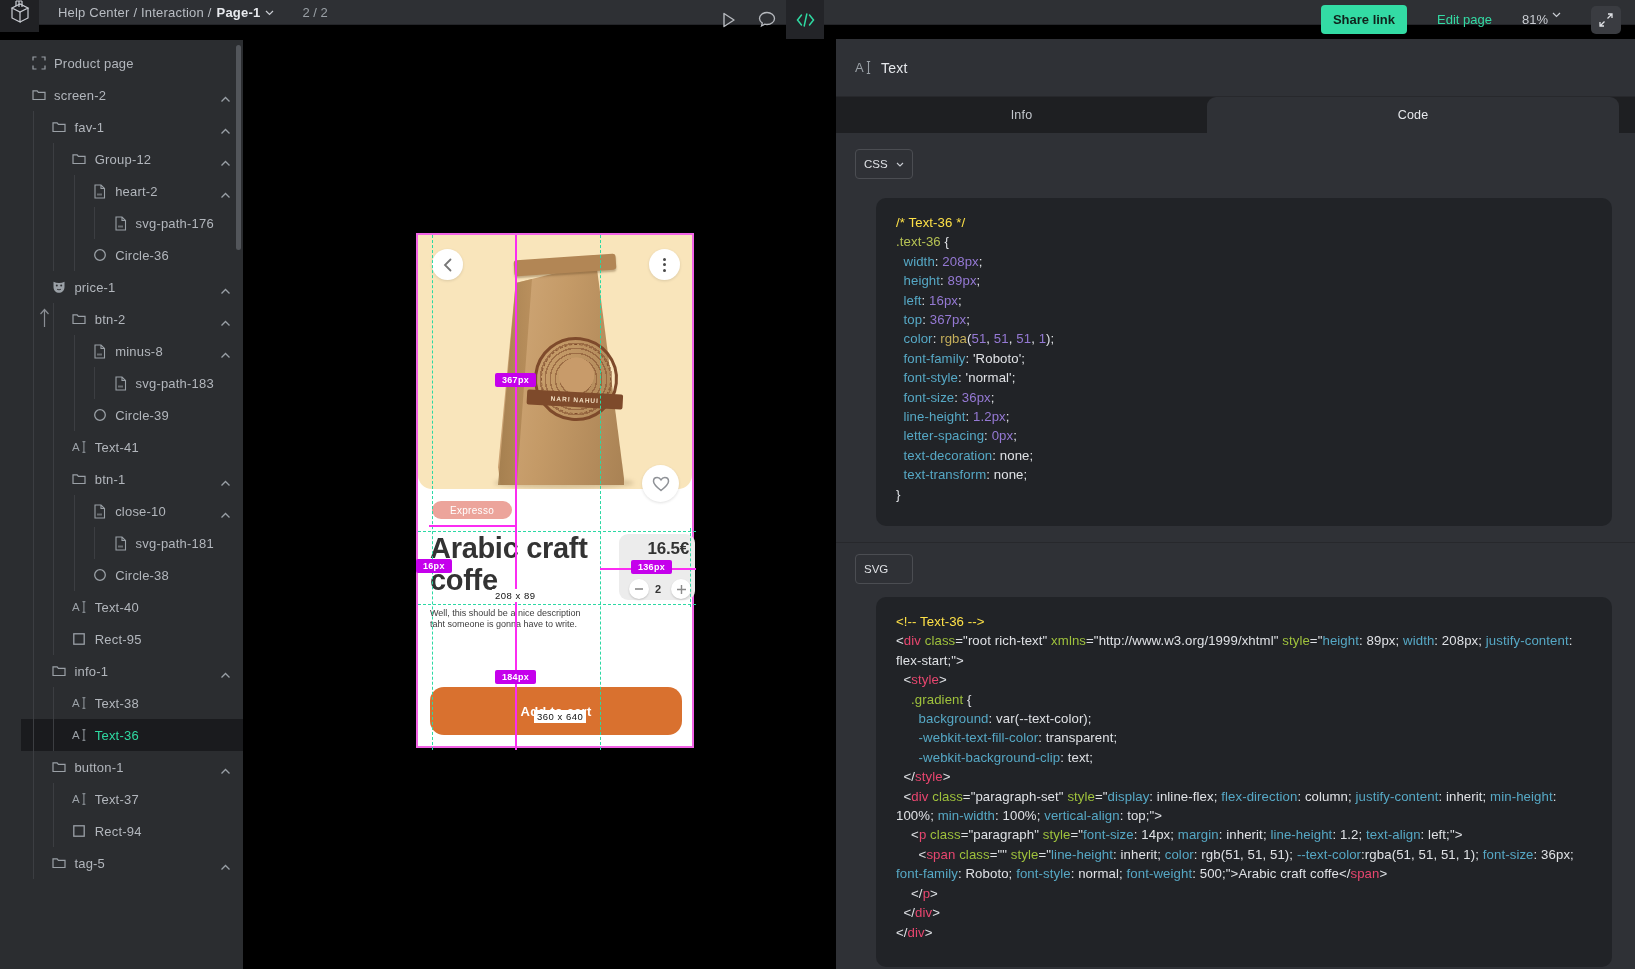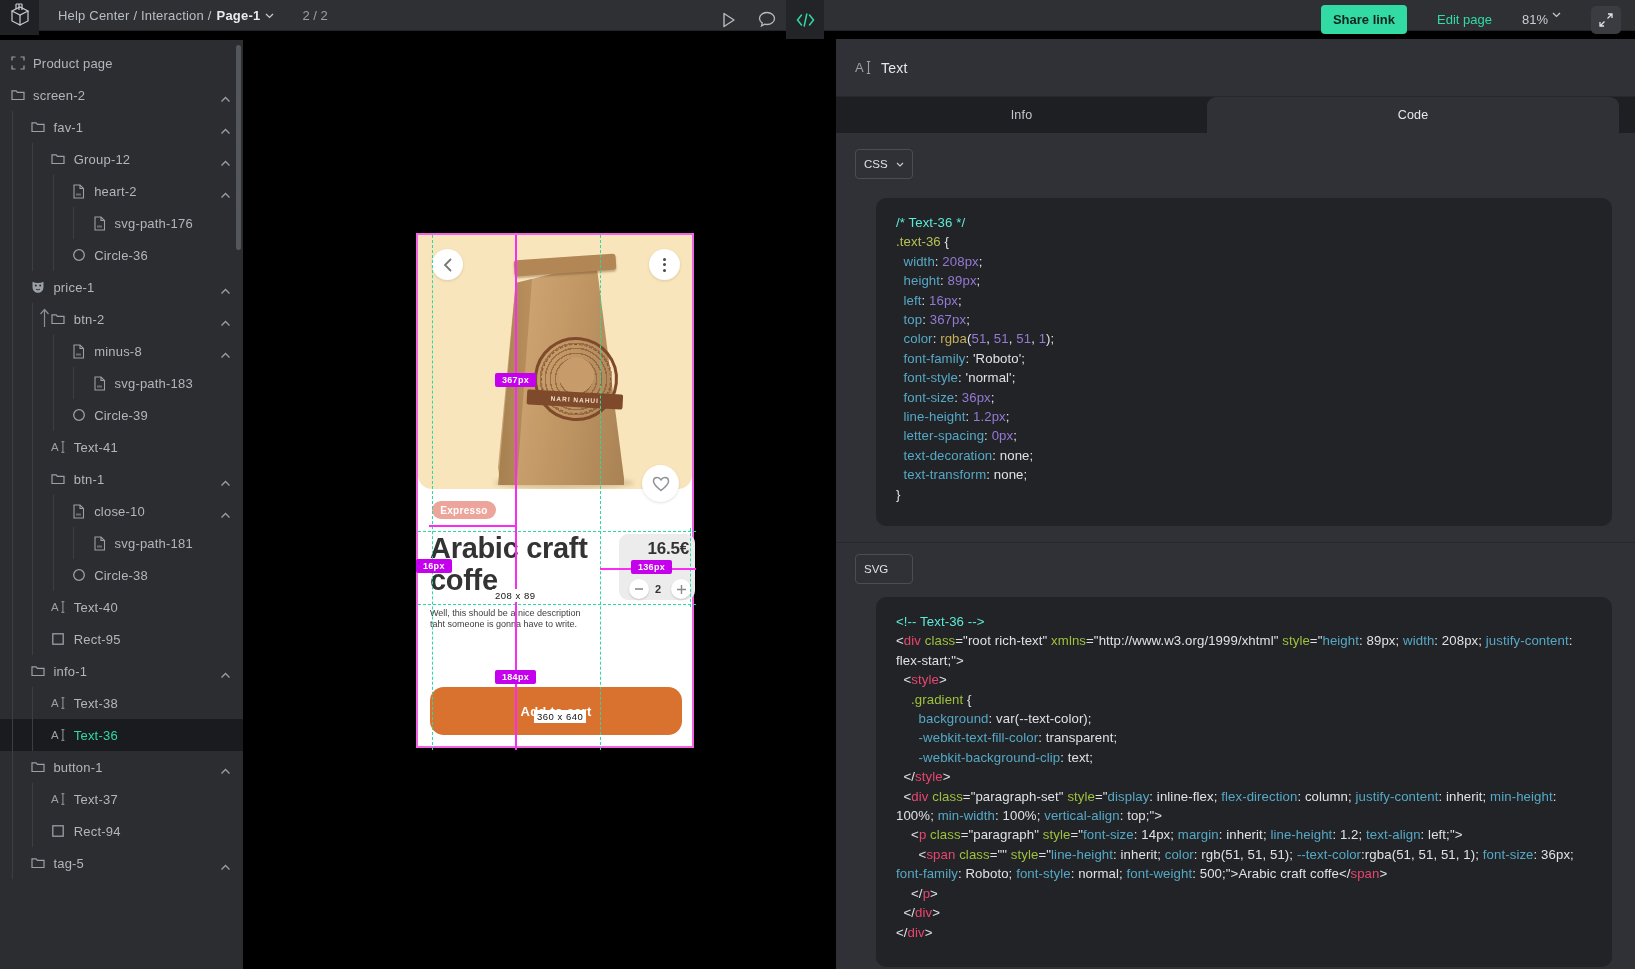--- a/index.html
+++ b/index.html
@@ -1,37 +1,37 @@
 <!DOCTYPE html>
 <html><head>
 <meta charset="utf-8">
 <style>
   * { margin:0; padding:0; box-sizing:border-box; }
   html,body { width:1635px; height:969px; overflow:hidden; background:#000; font-family:"Liberation Sans", sans-serif; }
   .app { position:relative; width:1635px; height:969px; }
 
   
-  .topbar { position:absolute; left:0; top:0; width:1635px; height:31px; background:#2e3034; border-bottom:1px solid #232428; display:flex; align-items:center; z-index:30; }
+  .topbar { position:absolute; left:0; top:0; width:1635px; height:25px; background:#2e3034; border-bottom:1px solid #232428; display:flex; align-items:center; z-index:30; }
   .logo-box { width:39px; height:39px; background:#202124; display:flex; align-items:center; justify-content:center; flex:none; }
   .crumb { margin-left:19px; font-size:13px; color:#b9bdc3; letter-spacing:.2px; display:flex; align-items:center; gap:5px; }
   .crumb .cur { color:#e8eaee; font-weight:bold; }
   .crumb svg { margin-top:2px; }
   .pageind { margin-left:28px; font-size:13px; color:#9aa0a6; }
   .tool-icons { position:absolute; left:710px; top:0; height:39px; display:flex; align-items:center; }
   .tool-btn { width:38px; height:39px; display:flex; align-items:center; justify-content:center; }
   .tool-btn.active { background:#232428; }
   .tb-right { position:absolute; right:14px; top:0; height:39px; display:flex; align-items:center; gap:30px; }
   .share-btn { background:#33dba4; color:#10231c; font-size:13px; font-weight:bold; padding:7px 12px; border-radius:4px; border:none; cursor:pointer; }
   .edit-link { color:#33dba4; font-size:13px; }
   .zoom-ctl { color:#c9ccd2; font-size:13px; display:flex; align-items:flex-start; gap:4px; }
   .fs-btn { width:30px; height:28px; background:#3a3c41; border-radius:5px; display:flex; align-items:center; justify-content:center; }
 
   
   .sidebar { position:absolute; left:0; top:40px; width:243px; height:929px; background:#2b2d30; overflow:hidden; }
-  .tree { padding-top:7px; position:relative; }
+  .tree { padding-top:7px; position:relative;padding-left:21px; }
   .trow { height:32px; display:flex; align-items:center; padding-left:8px; position:relative; }
   .trow.sel { background:#1a1b1e; }
   .trow.sel .tlabel { color:#2fd9a2; }
   .ind { width:16.4px; height:32px; flex:none; border-left:1px solid #3c3e42; margin-left:4px; }
   .ticon { width:15px; height:15px; flex:none; margin:0 8px 0 2px; display:flex; align-items:center; justify-content:center; }
   .tlabel { font-size:13px; color:#b2b6bc; letter-spacing:.2px; white-space:nowrap; }
   .chev { position:absolute; right:12px; top:10px; }
   .mask-arrow { position:absolute; left:39px; top:268px; }
   .side-scroll { position:absolute; right:2px; top:5px; width:5px; height:205px; background:#53565b; border-radius:3px; }
 
@@ -49,21 +49,21 @@
   
   .bag { position:absolute; left:58px; top:10px; width:170px; height:242px; }
   .bag-shadow { position:absolute; left:18px; bottom:-2px; width:140px; height:12px; background:rgba(120,90,50,.25); border-radius:50%; filter:blur(2px); }
   .bag-body { position:absolute; left:22px; top:18px; width:126px; height:222px; background:linear-gradient(100deg,#d3ab7c 0%,#c49a67 45%,#a98254 100%); clip-path:polygon(14% 9%, 78% 0%, 100% 97%, 100% 100%, 2% 100%, 0% 92%); }
   .bag-side { position:absolute; left:22px; top:34px; width:34px; height:206px; background:linear-gradient(90deg,#9c7747,#b58b58); clip-path:polygon(52% 2%, 100% 0%, 55% 100%, 0% 100%); opacity:.8; }
   .bag-fold { position:absolute; left:38px; top:12px; width:102px; height:16px; background:#b28655; transform:rotate(-4deg); border-radius:3px; box-shadow:0 2px 2px rgba(90,60,30,.35); }
   .stamp { position:absolute; left:58px; top:92px; width:84px; height:84px; border:3px solid #7e4a2b; border-radius:50%; background:radial-gradient(circle at 50% 45%, #c89b6a 0 30%, transparent 31%), repeating-radial-gradient(circle, rgba(126,74,43,.55) 0 1.5px, transparent 1.5px 5px); transform:rotate(6deg); }
   .stamp::before { content:""; position:absolute; inset:4px; border:1.5px dashed #7e4a2b; border-radius:50%; }
   .stamp-banner { position:absolute; left:-8px; top:52px; width:96px; height:15px; background:#7e4a2b; color:#f3dfc2; font-size:6.5px; font-weight:bold; letter-spacing:1px; display:flex; align-items:center; justify-content:center; border-radius:2px; transform:rotate(-3deg); }
 
-  .tag-pill { position:absolute; left:14px; top:266px; width:64px; height:18px; background:#eca49b; color:#fff; font-size:10px; font-weight:bold; border-radius:9px; display:flex; align-items:center; justify-content:center; letter-spacing:.3px; z-index:3; }
+  .tag-pill { position:absolute; left:14px; top:266px; width:80px; height:18px; background:#eca49b; color:#fff; font-size:10px; font-weight:normal; border-radius:9px; display:flex; align-items:center; justify-content:center; letter-spacing:.3px; z-index:3; }
   .ptitle { position:absolute; left:12px; top:297px; width:172px; font-size:29px; line-height:32px; font-weight:bold; color:#333; letter-spacing:-.3px; z-index:3; }
   .pricebox { position:absolute; left:201px; top:299px; width:76px; height:66px; background:#ececec; border-radius:9px; z-index:2; }
   .price { position:absolute; right:6px; top:5px; font-size:17px; font-weight:bold; color:#333; letter-spacing:-.2px; }
   .step-btn { position:absolute; width:20px; height:20px; top:45px; background:#fff; border-radius:50%; box-shadow:0 1px 2px rgba(0,0,0,.18); display:flex; align-items:center; justify-content:center; color:#8a8a8a; font-size:12px; line-height:1; }
   .qty { position:absolute; left:36px; top:49px; font-size:11px; font-weight:bold; color:#333; }
   .pdesc { position:absolute; left:12px; top:373px; font-size:9px; line-height:11px; color:#3d3d3d; z-index:3; }
   .cart-btn { position:absolute; left:12px; top:452px; width:252px; height:48px; background:#d9712f; border:none; border-radius:14px; color:#fff; font-weight:bold; font-size:13px; letter-spacing:.2px; cursor:pointer; z-index:3; }
 
   
   .g { position:absolute; z-index:5; pointer-events:none; }
@@ -81,21 +81,21 @@
   .tabbar { height:36px; background:#1e1f22; display:flex; }
   .tab { display:flex; align-items:center; justify-content:center; font-size:12.5px; color:#c3c7cd; letter-spacing:.2px; cursor:pointer; }
   .tab-info { width:371px;border-radius:15px; }
   .tab-code { width:412px; background:#2f3136; border-radius:9px 9px 0 0; color:#e6e8ec; }
   .selbox { margin:16px 0 0 19px; width:58px; height:30px; border:1px solid #4b4d52; border-radius:4px; display:flex; align-items:center; justify-content:space-between; padding:0 8px; color:#dfe1e5; font-size:11.5px; }
   .codeblock { margin-left:40px; width:736px; background:#212327; border-radius:10px; padding:15px 20px; overflow:hidden; }
   .cb-css { margin-top:19px; height:328px; }
   .cb-svg { margin-top:13px; height:370px; }
   .sec-div { height:1px; background:#27282c; margin-top:16px; }
   .cline { font-size:13.2px; line-height:19.4px; white-space:pre-wrap; word-break:break-word; letter-spacing:.1px; }
-  .tk-c { color:#5eead4; } .tk-s { color:#b6c254; } .tk-p { color:#56a8c5; }
+  .tk-c { color:#fde047; } .tk-s { color:#b6c254; } .tk-p { color:#56a8c5; }
   .tk-n { color:#9579d4; } .tk-f { color:#c4ae5a; } .tk-t { color:#e8466f; }
   .tk-a { color:#9fc23c; } .tk-w { color:#dfe1e5; }
 </style>
 </head>
 <body>
 
 <div class="app">
 
   <div class="topbar">
     <div class="logo-box">

